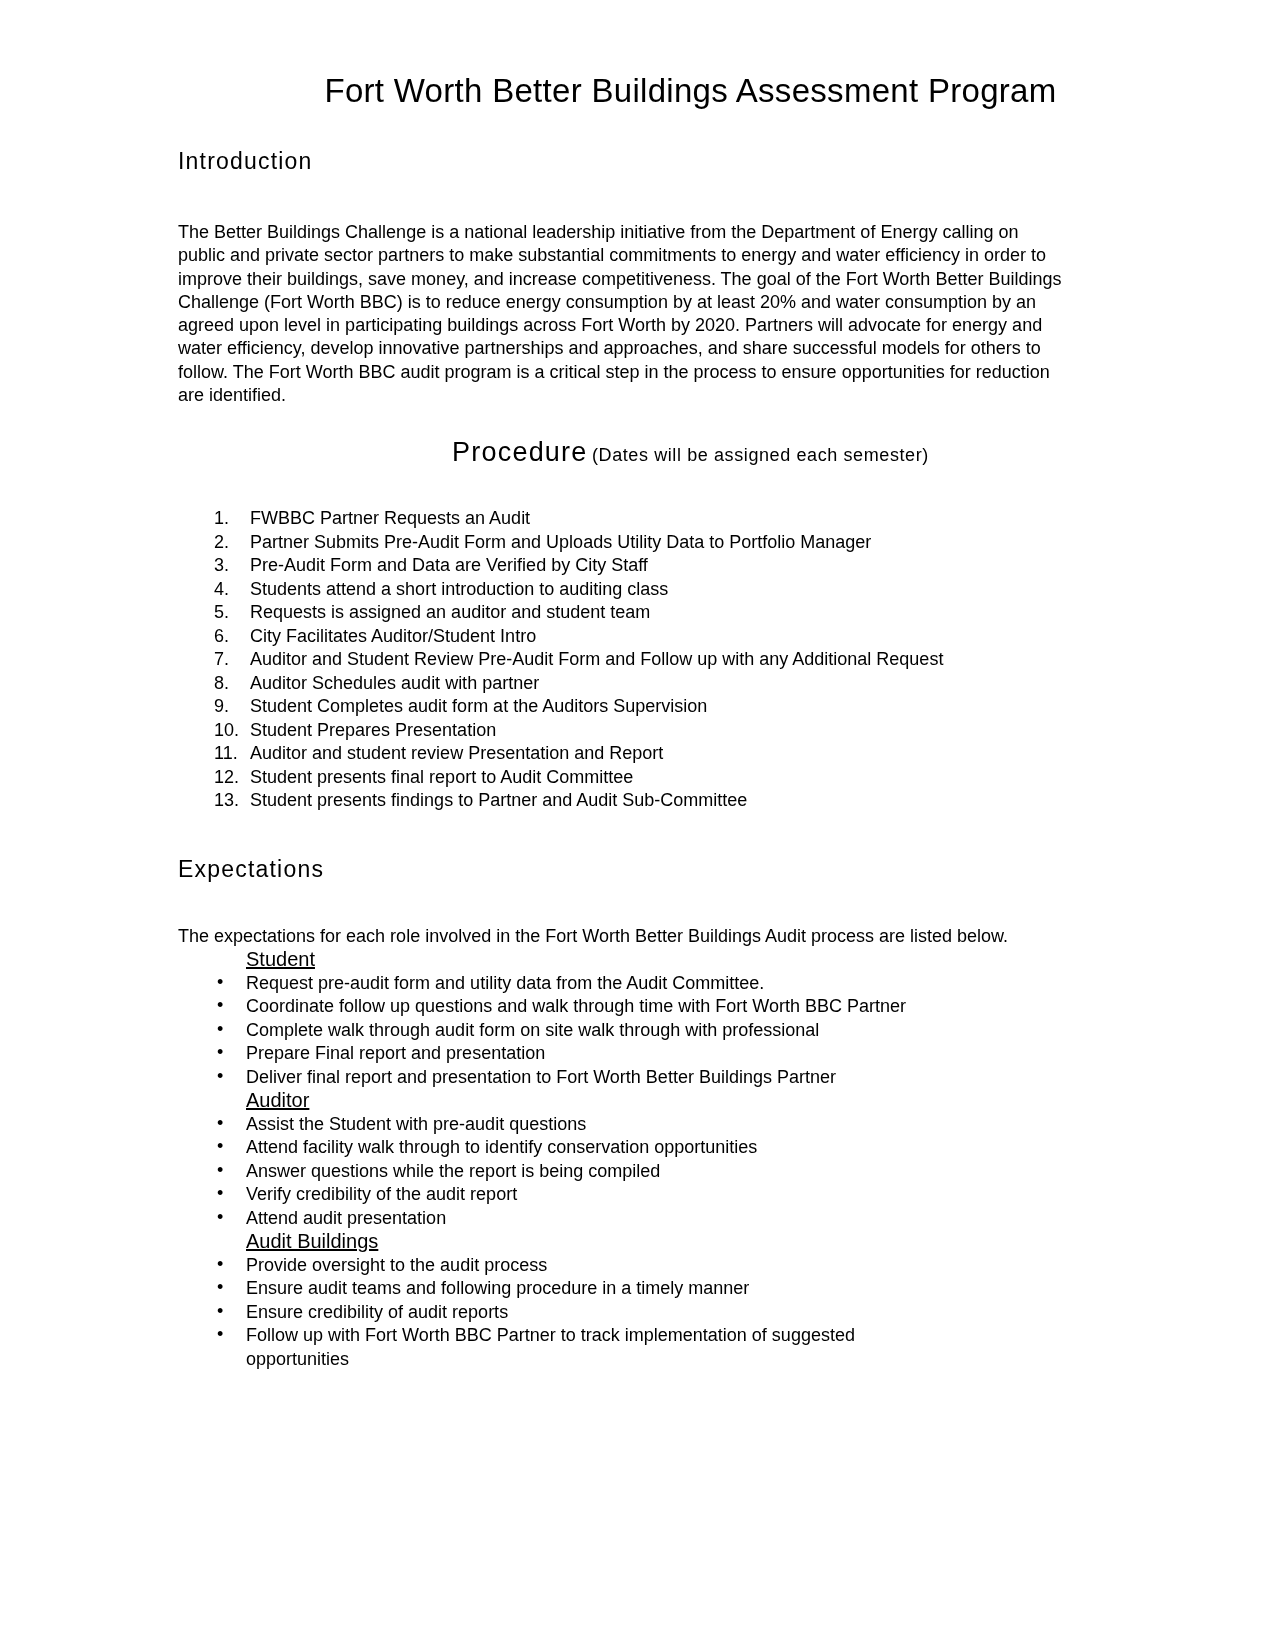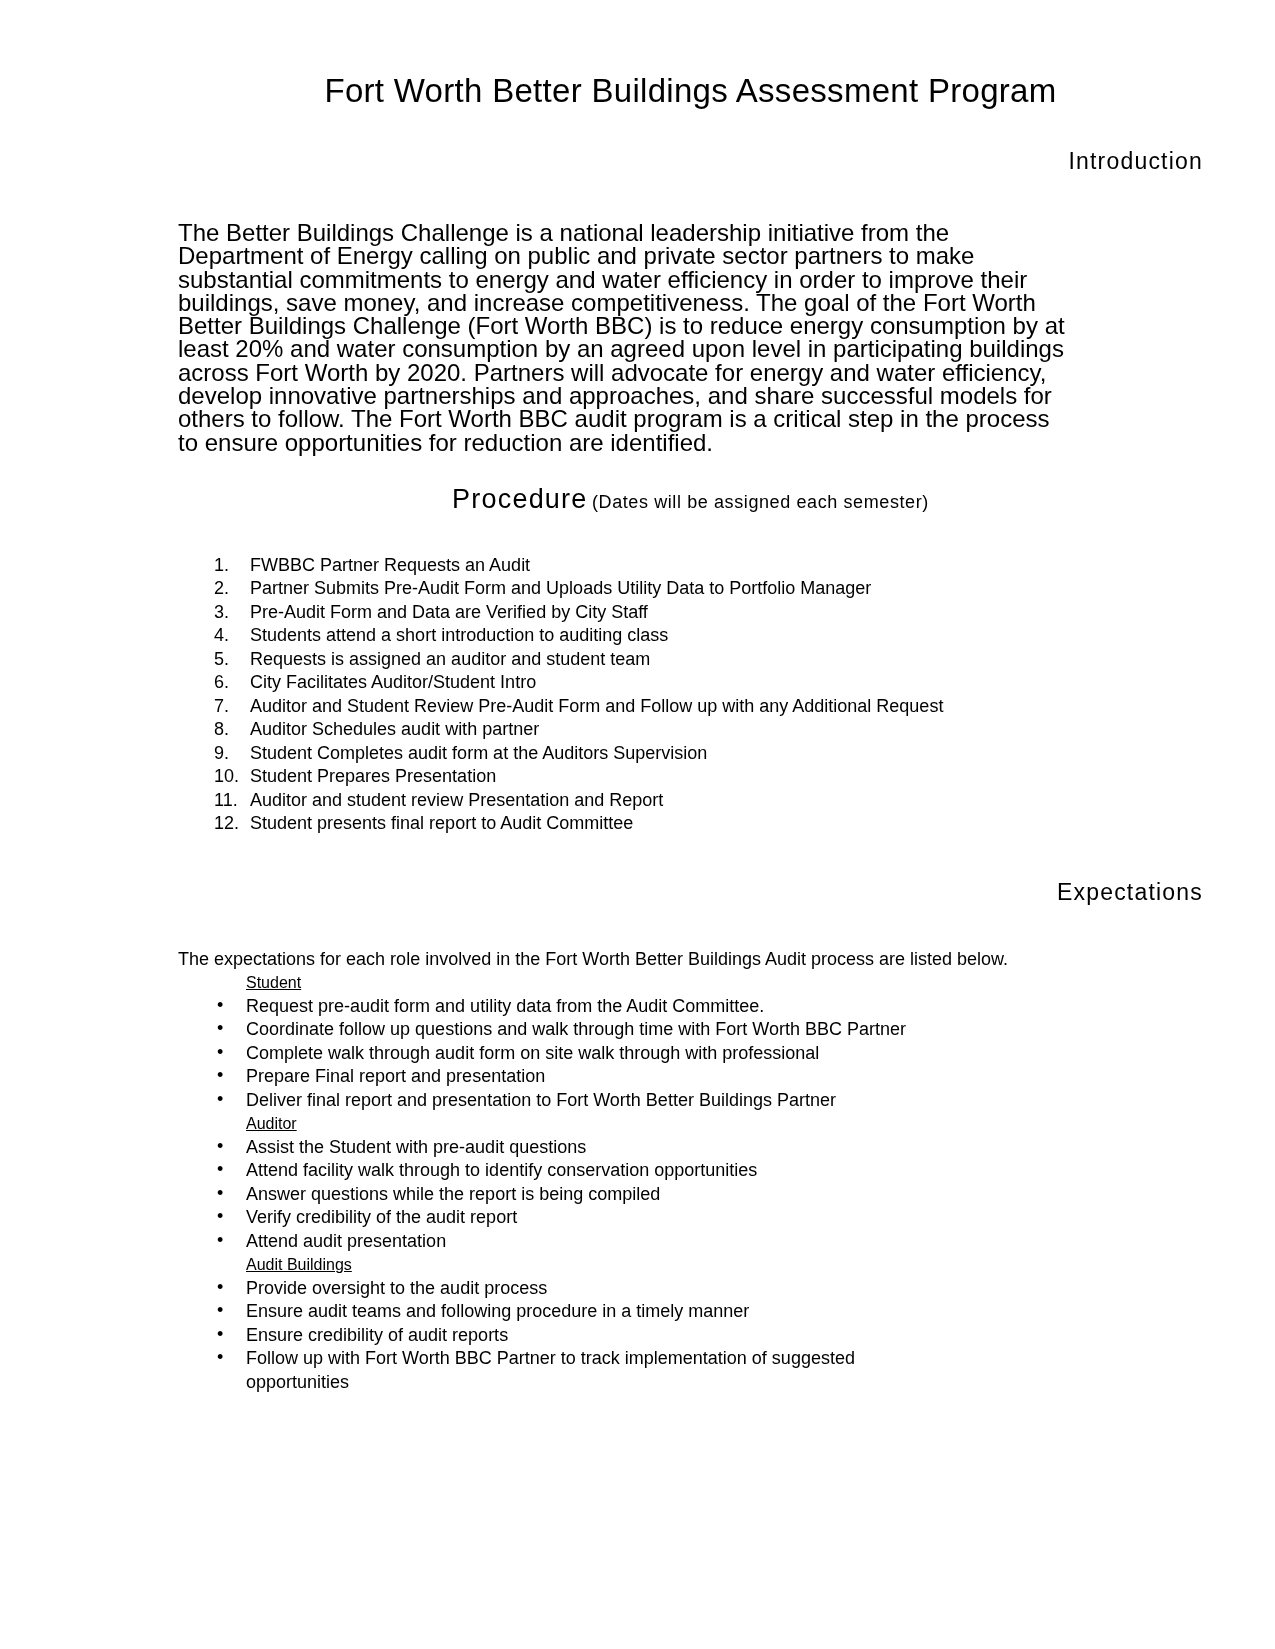--- a/index.html
+++ b/index.html
@@ -22,30 +22,30 @@
     font-size: 33px;
     font-weight: 400;
     text-align: center;
     letter-spacing: 0.3px;
     margin: 0;
     line-height: 38px;
   }
   .section-heading {
     font-size: 23px;
     font-weight: 400;
-    text-align: right;
+    text-align: left;
     letter-spacing: 1.2px;
     margin: 0;
     line-height: 28px;
   }
   .heading-intro { margin-top: 37px; }
   .intro-paragraph {
     margin: 46px 0 0 0;
     max-width: 892px;
-    font-size: 24px;
+    font-size: 18px;
     line-height: 23.3px;
   }
   .procedure-heading {
     margin-top: 29px;
     text-align: center;
     line-height: 32px;
   }
   .procedure-heading .big {
     font-size: 27px;
     letter-spacing: 1.2px;
@@ -73,21 +73,21 @@
   .heading-expectations { margin-top: 42px; }
   .expectations-intro {
     margin: 42px 0 0 0;
     max-width: 892px;
     font-size: 18px;
     line-height: 23.5px;
   }
   .roles { max-width: 762px; }
   .role-name {
     margin: 0 0 0 68px;
-    font-size: 16px;
+    font-size: 20px;
     font-weight: 400;
     line-height: 23.5px;
     text-decoration: underline;
   }
   .bullet-list {
     margin: 0;
     padding: 0;
     list-style: none;
   }
   .bullet-item {
@@ -125,20 +125,21 @@
       <li class="procedure-step"><span class="step-number">3.</span><span>Pre-Audit Form and Data are Verified by City Staff</span></li>
       <li class="procedure-step"><span class="step-number">4.</span><span>Students attend a short introduction to auditing class</span></li>
       <li class="procedure-step"><span class="step-number">5.</span><span>Requests is assigned an auditor and student team</span></li>
       <li class="procedure-step"><span class="step-number">6.</span><span>City Facilitates Auditor/Student Intro</span></li>
       <li class="procedure-step"><span class="step-number">7.</span><span>Auditor and Student Review Pre-Audit Form and Follow up with any Additional Request</span></li>
       <li class="procedure-step"><span class="step-number">8.</span><span>Auditor Schedules audit with partner</span></li>
       <li class="procedure-step"><span class="step-number">9.</span><span>Student Completes audit form at the Auditors Supervision</span></li>
       <li class="procedure-step"><span class="step-number">10.</span><span>Student Prepares Presentation</span></li>
       <li class="procedure-step"><span class="step-number">11.</span><span>Auditor and student review Presentation and Report</span></li>
       <li class="procedure-step"><span class="step-number">12.</span><span>Student presents final report to Audit Committee</span></li>
+      <li class="procedure-step"><span class="step-number">13.</span><span>Student presents findings to Partner and Audit Sub-Committee</span></li>
     </ol>
 
   <h2 class="section-heading heading-expectations">Expectations</h2>
 
   <p class="expectations-intro">The expectations for each role involved in the Fort Worth Better Buildings Audit process are listed below.</p>
 
   <div class="roles">
       <h3 class="role-name">Student</h3>
       <ul class="bullet-list">
         <li class="bullet-item"><span class="bullet-glyph">•</span><span>Request pre-audit form and utility data from the Audit Committee.</span></li>

